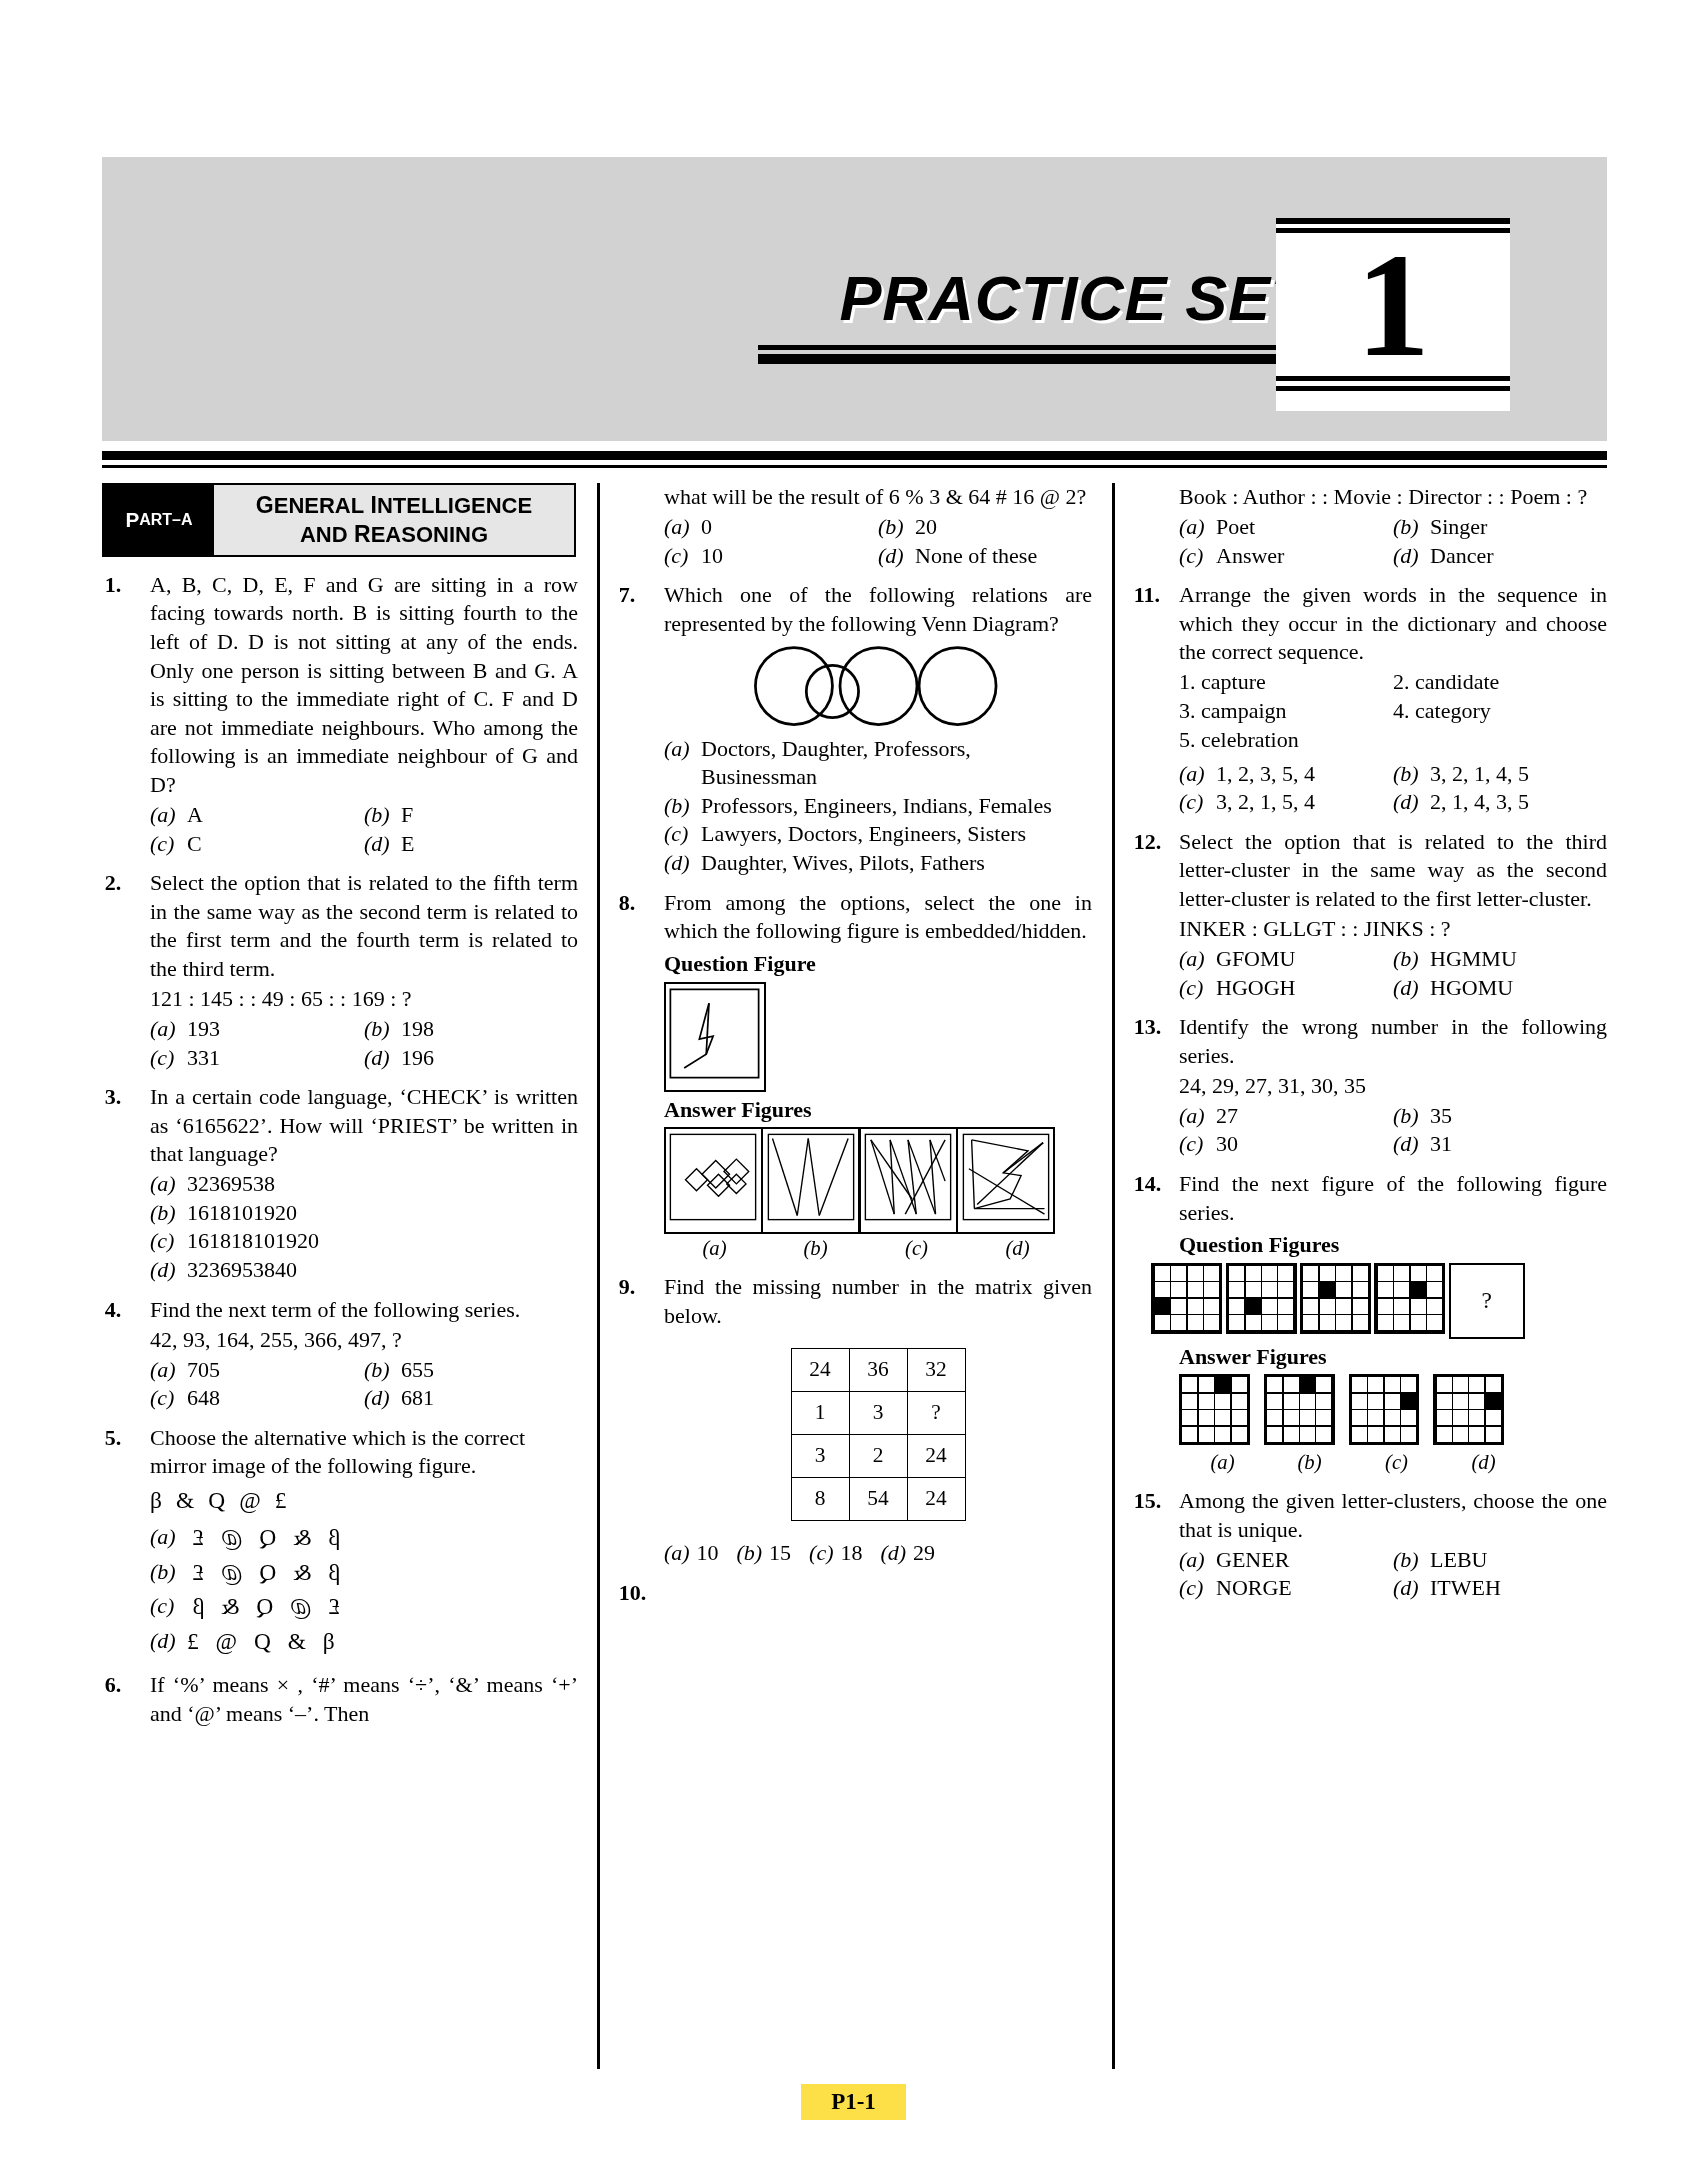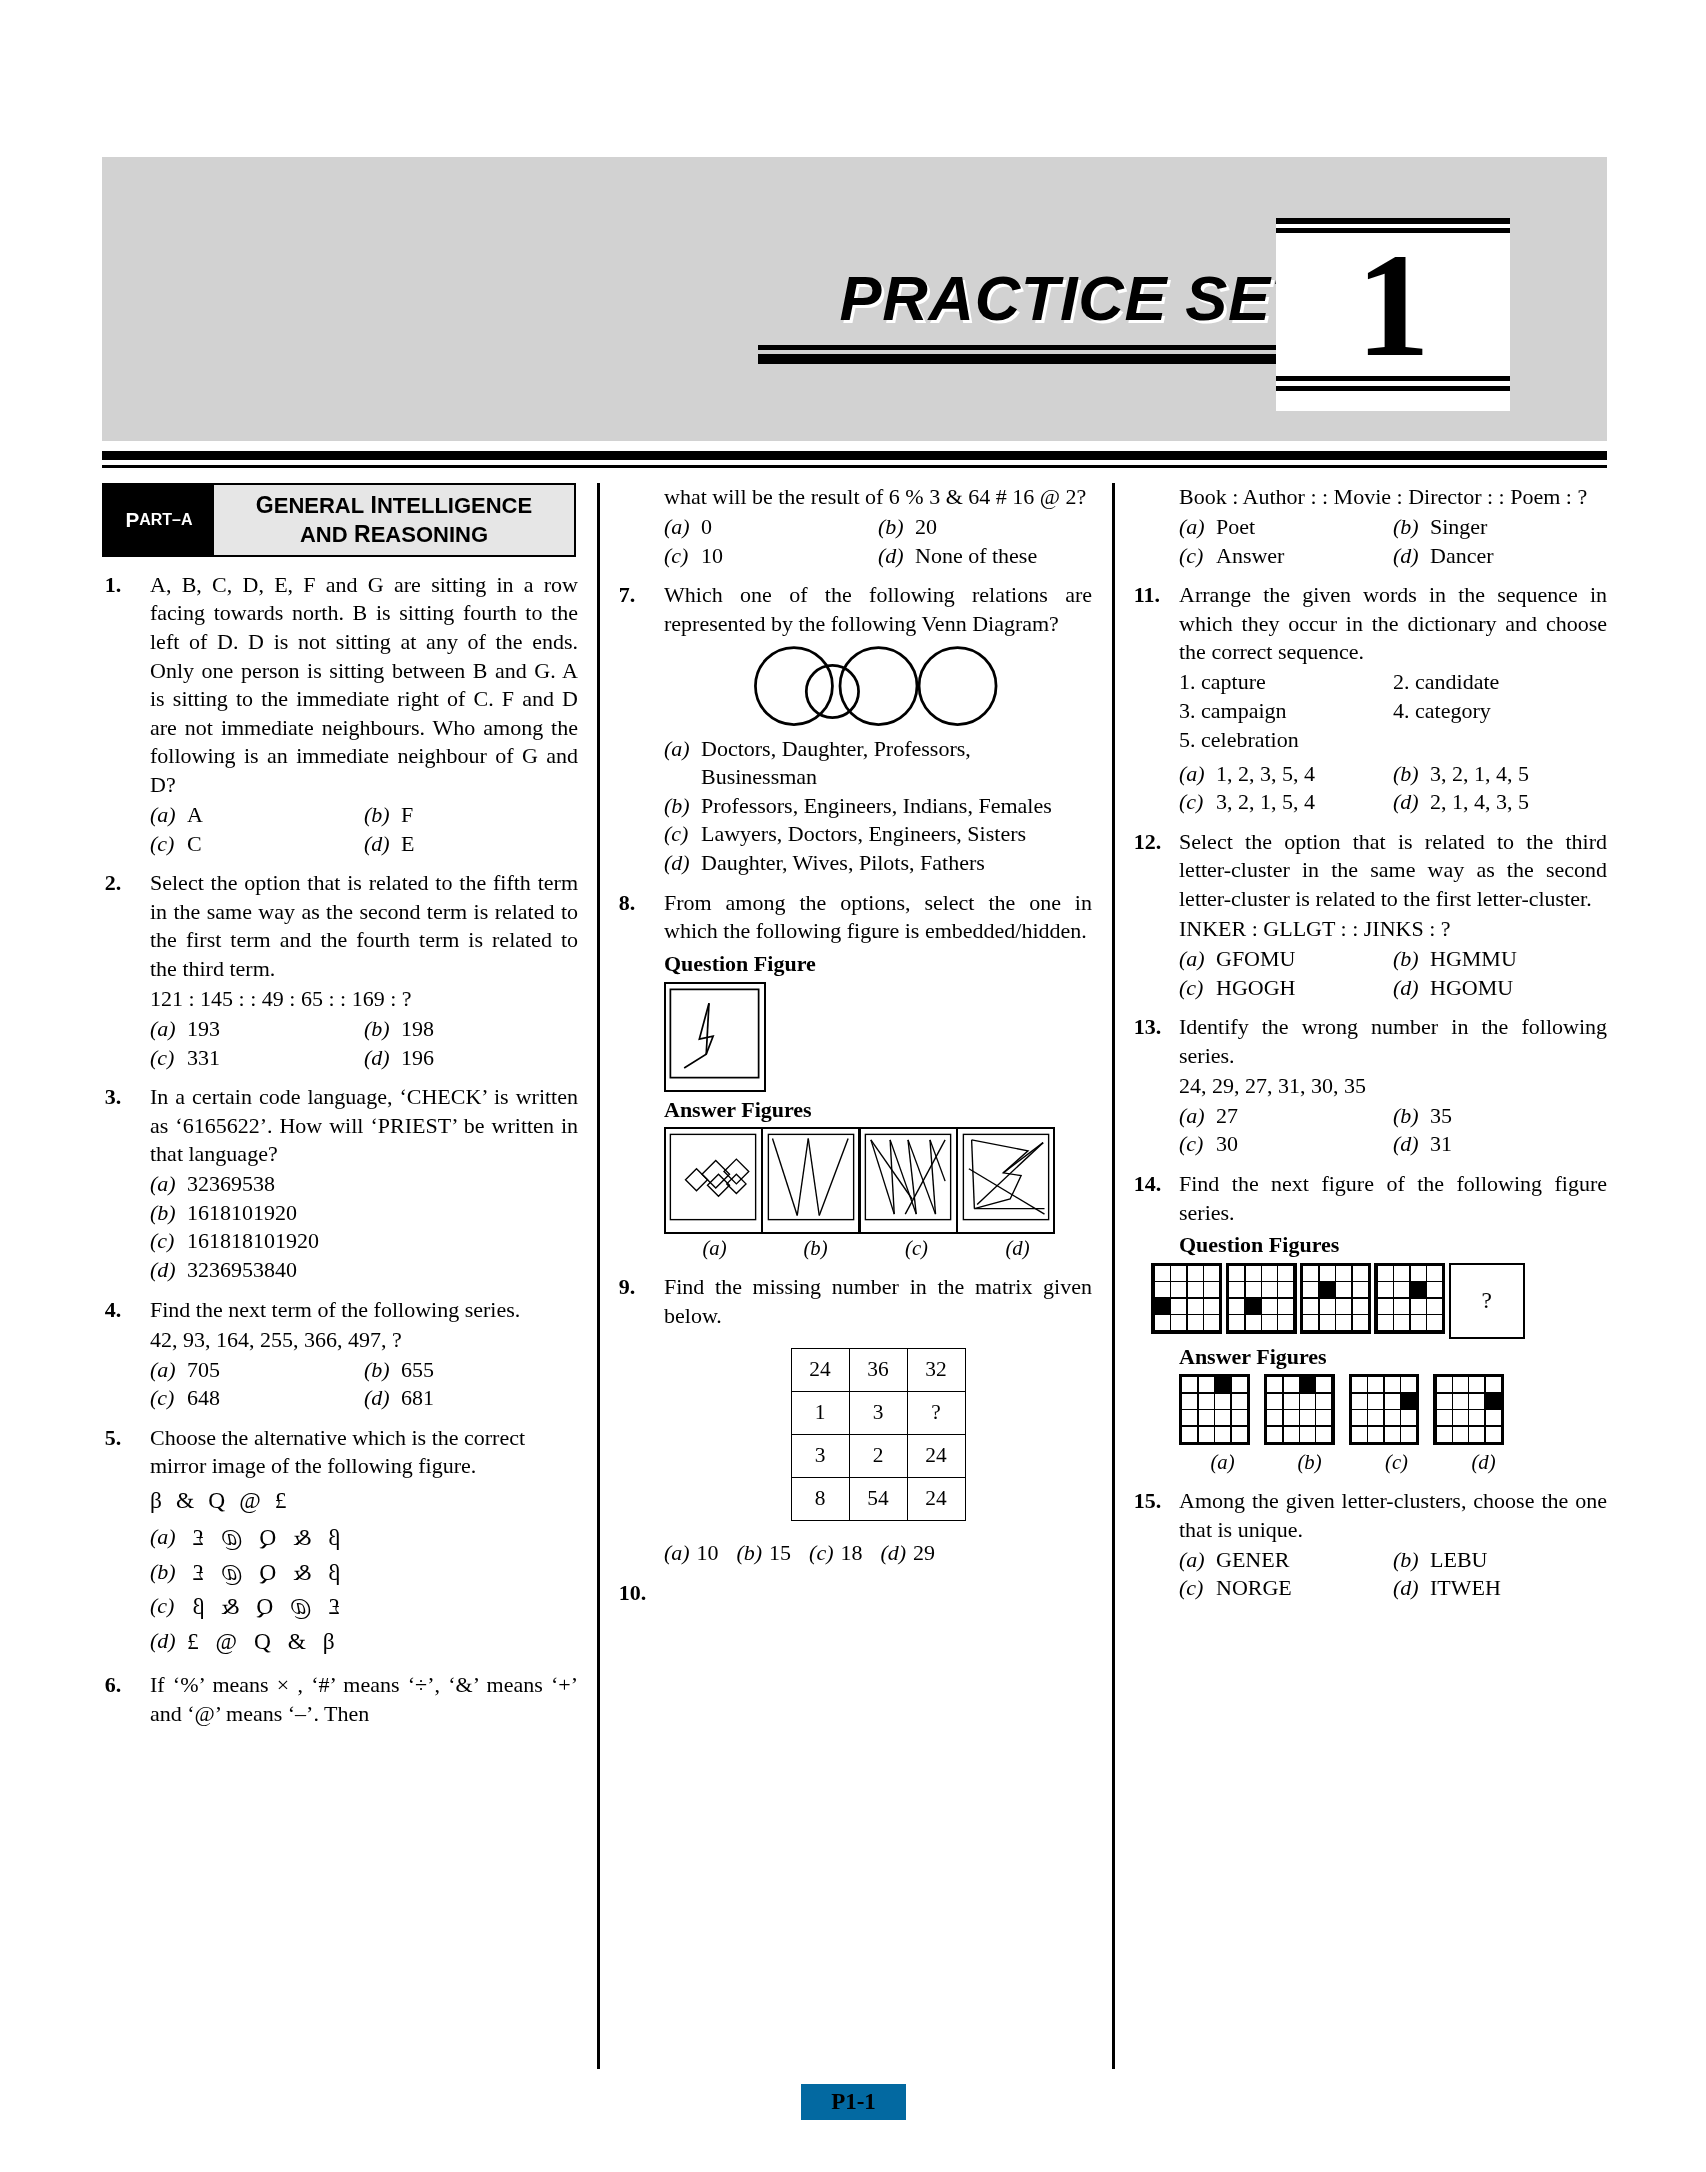--- a/index.html
+++ b/index.html
@@ -84,21 +84,21 @@
 
   
   .gridrow{display:flex;align-items:flex-start;}
   .gridfig{border:2.1px solid #000;display:grid;margin-right:3.4px;background:#000;gap:1.4px;padding:1.4px;}
   .gridfig div{background:#fff;}
   .gridfig div.on{background:#000;}
   .qmarkbox{border:2.1px solid #000;display:flex;align-items:center;justify-content:center;font-size:23.4px;}
 
   
   .footer{position:absolute;left:0;right:0;top:2084px;display:flex;justify-content:center;}
-  .footer .pill{background:#0369a1;padding:4.8px 30px;font-weight:bold;font-size:23px;}
+  .footer .pill{background:#fde047;padding:4.8px 30px;font-weight:bold;font-size:23px;}
 </style>
 </head>
 <body>
 
 <div class="page">
 
   <div class="banner">
     <div class="banner-inner">
       <div class="ps-title">PRACTICE SET</div>
       <div class="ps-rules">

